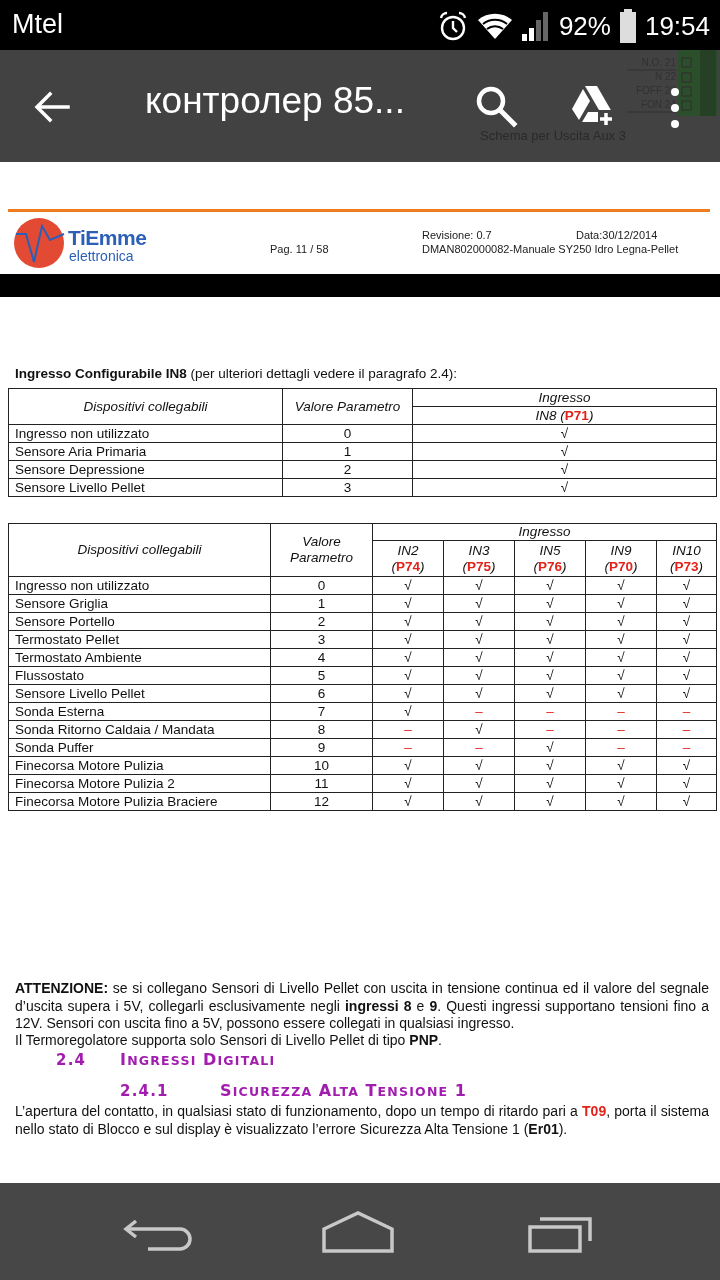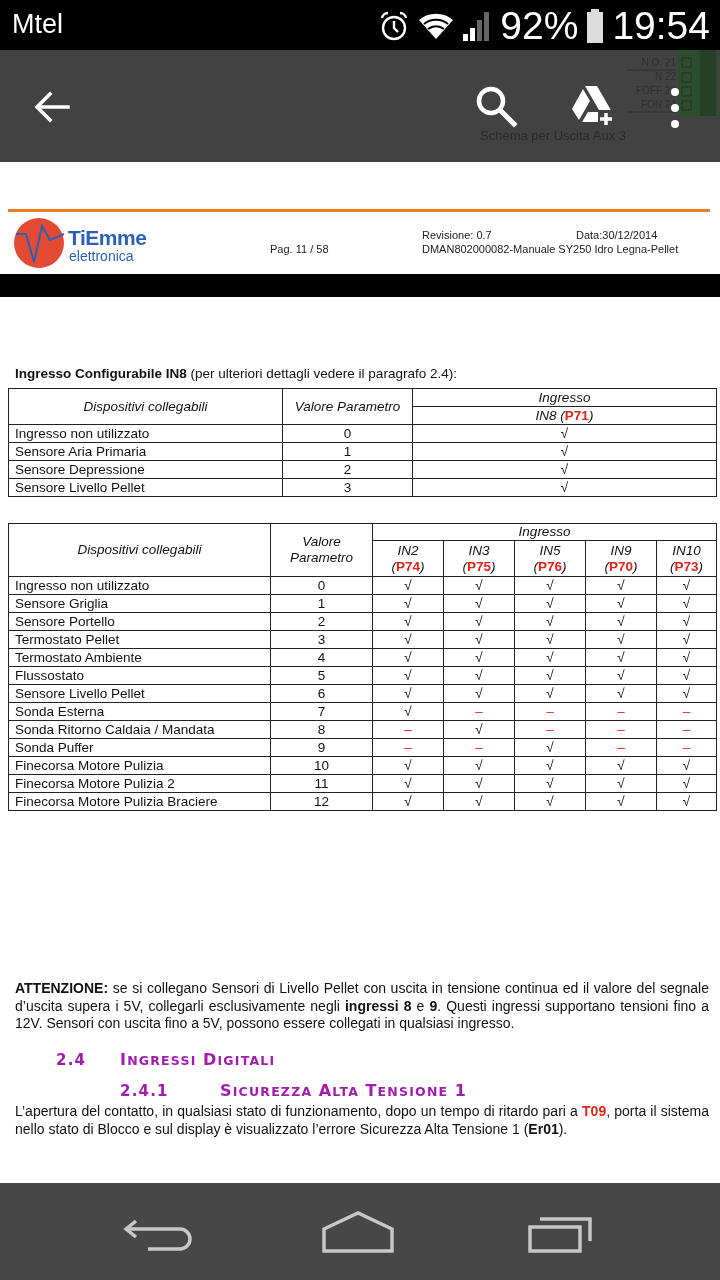--- a/index.html
+++ b/index.html
@@ -3,21 +3,21 @@
 <meta charset="utf-8">
 <style>
   * { box-sizing: border-box; margin: 0; padding: 0; }
   html, body { width: 720px; height: 1280px; overflow: hidden; background: #000; }
   body { position: relative; font-family: "Liberation Sans", sans-serif; }
 
   
   .statusbar { position: absolute; left: 0; top: 0; width: 720px; height: 50px; background: #000; color: #fff; }
   .statusbar .carrier { position: absolute; left: 12px; top: 9px; font-size: 27px; font-family: "Liberation Sans", sans-serif; }
   .statusbar .right { position: absolute; right: 10px; top: 6px; height: 40px; display: flex; align-items: center; gap: 8px; }
-  .statusbar .pct, .statusbar .time { font-size: 39px; color: #fff; }
+  .statusbar .pct, .statusbar .time { font-size: 26px; color: #fff; }
   .statusbar svg { display: block; }
 
   
   .actionbar { position: absolute; left: 0; top: 50px; width: 720px; height: 112px; background: #424242; overflow: hidden; }
   .actionbar .back { position: absolute; left: 30px; top: 34px; width: 46px; height: 46px; }
   .actionbar .title { position: absolute; left: 145px; top: 30px; font-size: 37px; color: #fff; white-space: nowrap; }
   .actionbar .search { position: absolute; left: 474px; top: 34px; width: 44px; height: 44px; }
   .actionbar .drive { position: absolute; left: 568px; top: 34px; width: 48px; height: 44px; }
   .actionbar .overflow { position: absolute; left: 662px; top: 34px; width: 26px; height: 48px; }
   .actionbar .ghost { position: absolute; left: 582px; top: 0; width: 138px; height: 100px; opacity: .55; }
@@ -115,20 +115,21 @@
       </g>
       <line x1="45" y1="20" x2="94" y2="20" stroke="#222"></line>
       <line x1="45" y1="62" x2="94" y2="62" stroke="#222"></line>
     </svg>
   </div>
   <span class="ghost-caption">Schema per Uscita Aux 3</span>
 
   <svg class="back" viewBox="0 0 46 46">
     <path d="M38 23 H8 M20 10 L7 23 L20 36" fill="none" stroke="#fff" stroke-width="3.5" stroke-linecap="square"></path>
   </svg>
+  <span class="title">контролер 85...</span>
   <svg class="search" viewBox="0 0 44 44">
     <circle cx="17" cy="17" r="12" fill="none" stroke="#fff" stroke-width="4.5"></circle>
     <path d="M26 26 L40 40" stroke="#fff" stroke-width="5" stroke-linecap="square"></path>
   </svg>
   <svg class="drive" viewBox="0 0 48 44">
     <path d="M17 2 H29 L44 28 L38 38 Z" fill="#fff"></path>
     <path d="M15 5 L22 17 L11 36 L4 25 Z" fill="#fff"></path>
     <path d="M14 38 L20 28 H32 V38 Z" fill="#fff"></path>
     <rect x="30" y="26" width="16" height="16" fill="#424242"></rect>
     <path d="M38 29 V41 M32 35 H44" stroke="#fff" stroke-width="3.5"></path>
@@ -344,20 +345,23 @@
             <td class="c">√</td>
             <td class="c">√</td>
             <td class="c">√</td>
           </tr>
         </tbody>
     </table>
 
     <div class="para" style="top:683px;">
       <b>ATTENZIONE:</b><span> se si collegano Sensori di Livello Pellet con uscita in tensione continua ed il valore del segnale d’uscita supera i 5V, collegarli esclusivamente negli </span><b>ingressi 8</b><span> e </span><b>9</b><span>. Questi ingressi supportano tensioni fino a 12V. Sensori con uscita fino a 5V, possono essere collegati in qualsiasi ingresso.</span>
     </div>
+    <div class="para" style="top:735px;">
+      <span>Il Termoregolatore supporta solo Sensori di Livello Pellet di tipo </span><b>PNP</b><span>.</span>
+    </div>
 
     <div class="h2" style="left:56px; top:753px;">
       <span class="num" style="width:64px;">2.4</span><span class="sc"><span class="big">I</span><span class="sm">NGRESSI</span> <span class="big">D</span><span class="sm">IGITALI</span></span>
     </div>
 
     <div class="h2" style="left:120px; top:784px;">
       <span class="num" style="width:100px;">2.4.1</span><span class="sc"><span class="big">S</span><span class="sm">ICUREZZA</span> <span class="big">A</span><span class="sm">LTA</span> <span class="big">T</span><span class="sm">ENSIONE</span> <span class="big">1</span><span class="sm"></span></span>
     </div>
     <div class="para" style="top:806px;">
       <span>L’apertura del contatto, in qualsiasi stato di funzionamento, dopo un tempo di ritardo pari a </span><span class="r">T09</span><span>, porta il sistema nello stato di Blocco e sul display è visualizzato l’errore Sicurezza Alta Tensione 1 (</span><b>Er01</b><span>).</span>

